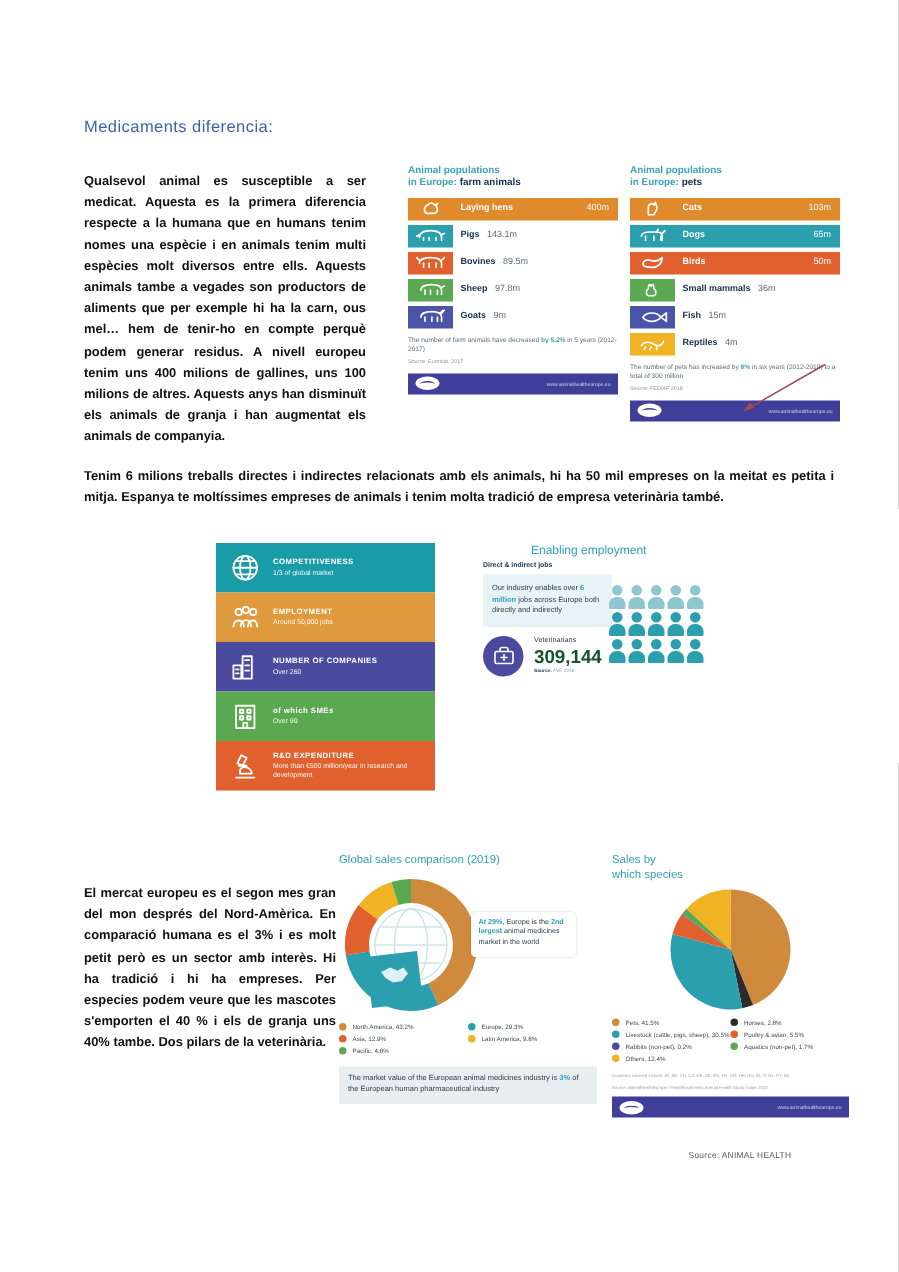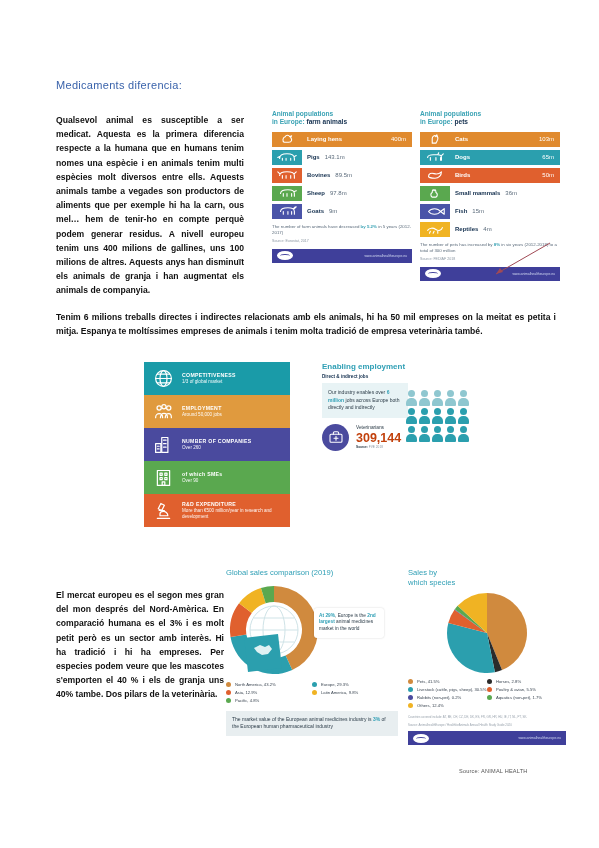--- a/index.html
+++ b/index.html
@@ -55,21 +55,21 @@
   .midlist{position:absolute;left:144px;top:362px;width:146px;}
   .mlrow{display:flex;align-items:center;height:33px;color:#fff;}
   .mlicon{flex:0 0 38px;display:flex;align-items:center;justify-content:center;}
   .mlicon svg{width:21px;height:21px;}
   .mltxt{padding-right:6px;}
   .mlh{font-size:5.2px;font-weight:bold;letter-spacing:.3px;line-height:7px;}
   .mls{font-size:4.6px;line-height:6.4px;opacity:.95;}
 
   
   .ee{position:absolute;left:322px;top:362px;width:152px;height:178px;background:#fff;}
-  .ee-h{font-size:8px;color:#2f9fb5;font-weight:bold;}
+  .ee-h{font-size:8px;color:#2f9fb5;font-weight:normal;margin-left:32px;}
   .ee-s{font-size:4.6px;color:#14304f;font-weight:bold;margin-top:3px;}
   .ee-card{margin-top:4px;width:74px;background:#e8f3f5;padding:6px 6px;
            font-size:5px;line-height:7.6px;color:#2b3b47;}
   .ee-card b{color:#2f9fb5;}
   .people{position:absolute;left:84px;top:28px;width:66px;}
   .prow{display:flex;gap:2px;margin-bottom:2px;}
   .pman{width:11px;}
   .pman .hd{width:7px;height:7px;border-radius:50%;margin:0 auto 1px;}
   .pman .bd{width:11px;height:8px;border-radius:5px 5px 1px 1px;}
   .stat{display:flex;align-items:center;margin-top:6px;}
@@ -404,21 +404,21 @@
         <div class="stat">
           <div class="circ" style="background:#4a4a9e">
             <svg viewBox="0 0 24 24" fill="none" stroke="#ffffff" stroke-width="1.6" stroke-linecap="round" stroke-linejoin="round">
               <rect x="3" y="8" width="18" height="12" rx="1.5"></rect>
               <path d="M8 8V6a2 2 0 012-2h4a2 2 0 012 2v2"></path>
               <path d="M12 11v6M9 14h6"></path>
             </svg>
           </div>
           <div class="txt">
             <div class="lbl">Veterinarians</div>
-            <div class="big" style="color:#c2410c">309,144</div>
+            <div class="big" style="color:#14532d">309,144</div>
             <div class="src"><b>Source: </b>FVE 2018</div>
           </div>
         </div>
       </div>
   </div>
 
   <div class="para p3">
     <b>El mercat europeu es el segon mes gran del mon després del Nord-Amèrica. En comparació humana es el 3% i es molt petit però es un sector amb interès. Hi ha tradició i hi ha empreses. Per especies podem veure que les mascotes s'emporten el 40 % i els de granja uns 40% tambe. Dos pilars de la veterinària.</b>
   </div>
 

